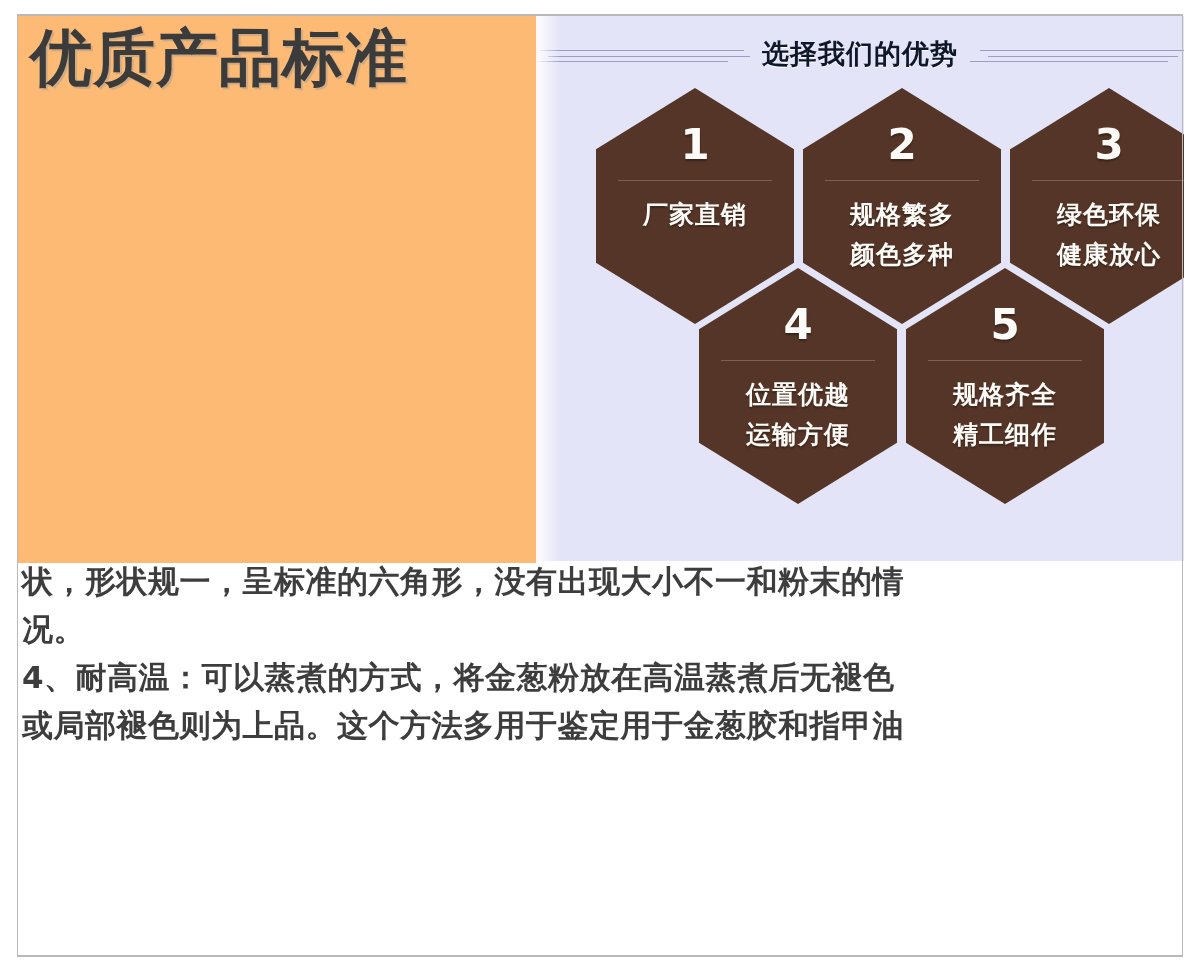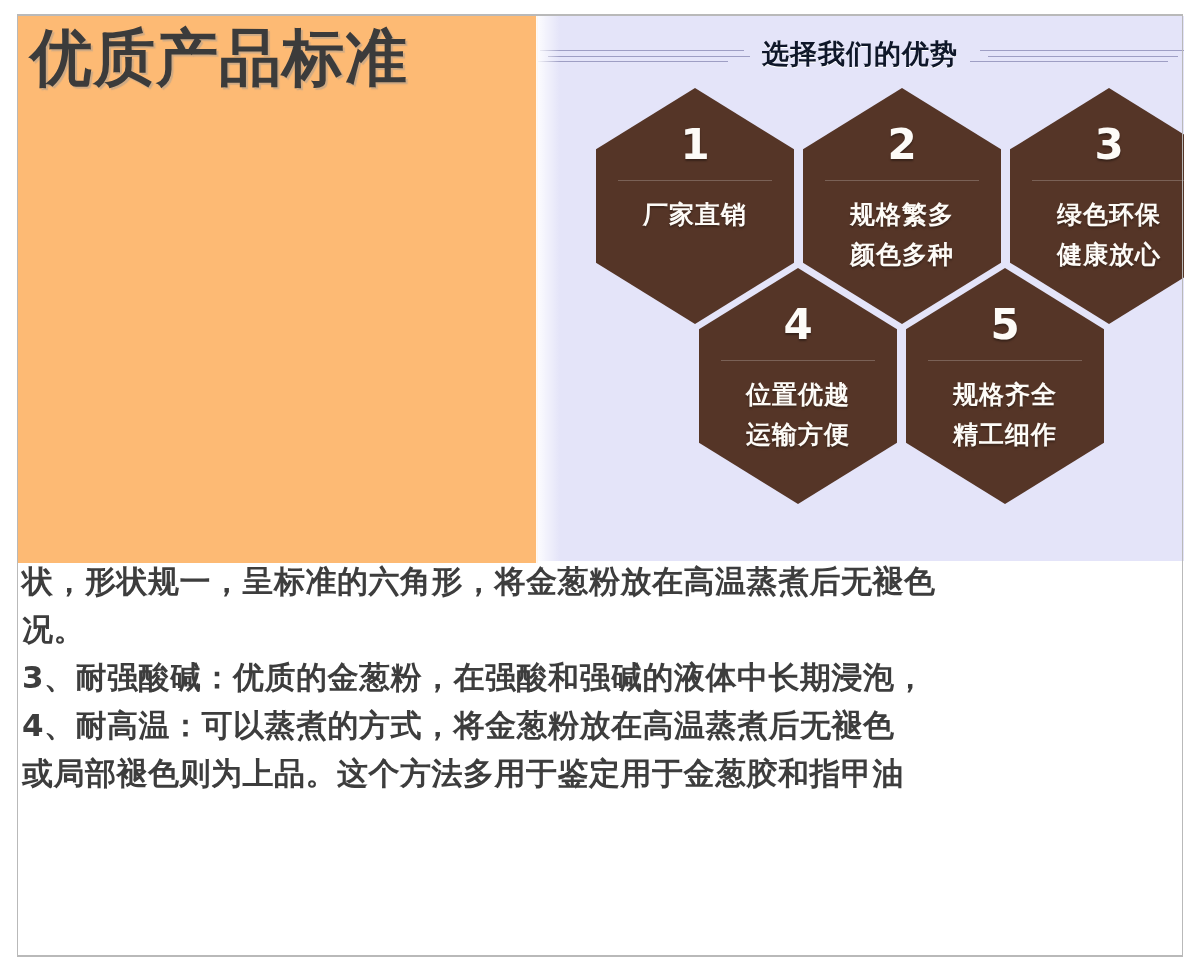--- a/index.html
+++ b/index.html
@@ -208,20 +208,19 @@
 
     </div>
   </div>
 
   <div class="left-col">
     <div class="main-title">优质产品标准</div>
 
   </div>
 
   <div class="body-bottom">
-    <div class="body-line">状，形状规一，呈标准的六角形，将金葱粉放在高温蒸煮后无褪色</div>
+    <div class="body-line">状，形状规一，呈标准的六角形，没有出现大小不一和粉末的情</div>
     <div class="body-line">况。</div>
-    <div class="body-line">3、耐强酸碱：优质的金葱粉，在强酸和强碱的液体中长期浸泡，</div>
     <div class="body-line">4、耐高温：可以蒸煮的方式，将金葱粉放在高温蒸煮后无褪色</div>
     <div class="body-line">或局部褪色则为上品。这个方法多用于鉴定用于金葱胶和指甲油</div>
   </div>
 
 </div>
 
 </body></html>

